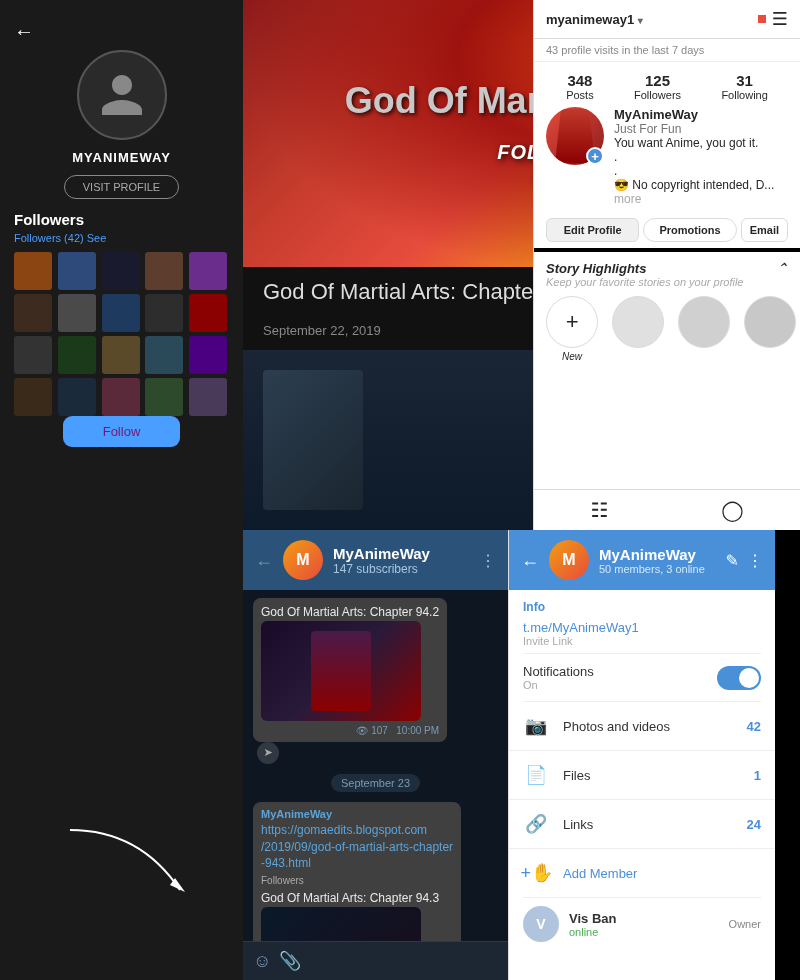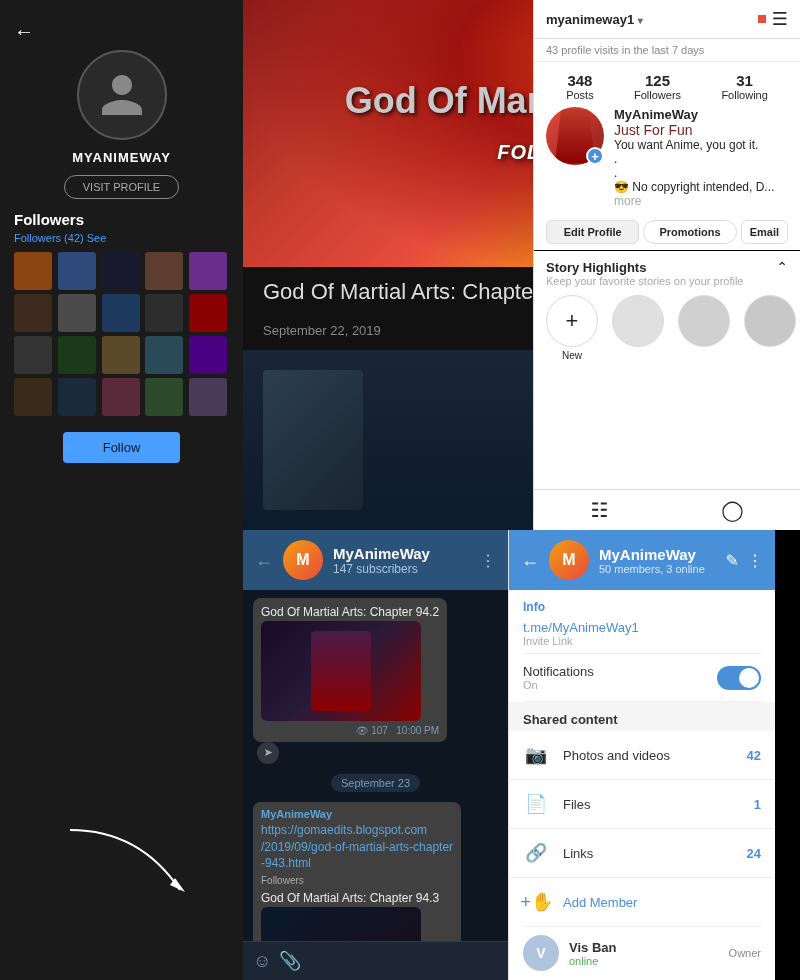--- a/index.html
+++ b/index.html
@@ -45,21 +45,21 @@
     .follower-thumb:nth-child(11) { background: #333; }
     .follower-thumb:nth-child(12) { background: #1a3a1a; }
     .follower-thumb:nth-child(13) { background: #5a4a2a; }
     .follower-thumb:nth-child(14) { background: #2a4a5a; }
     .follower-thumb:nth-child(15) { background: #4B0082; }
     .follower-thumb:nth-child(16) { background: #3a2a1a; }
     .follower-thumb:nth-child(17) { background: #1a2a3a; }
     .follower-thumb:nth-child(18) { background: #5a2a3a; }
     .follower-thumb:nth-child(19) { background: #2d4a2d; }
     .follower-thumb:nth-child(20) { background: #4a3a5a; }
-    .follow-btn { background: #4a9eff; color: #0f172a; border: none; padding: 8px 40px; border-radius: 4px; font-size: 13px; margin-top: 16px; cursor: pointer; }
+    .follow-btn { background: #4a9eff; color: #701a75; border: none; padding: 8px 40px; border-radius: 9px; font-size: 13px; cursor: pointer; }
     .arrow-line { position: absolute; bottom: 80px; left: 60px; width: 140px; height: 80px; }
 
     
     .header-bg { width: 100%; height: 100%; background: linear-gradient(135deg, #8B1a1a 0%, #c0392b 20%, #e74c3c 40%, #f39c12 60%, #e67e22 80%, #8B4513 100%); position: relative; display: flex; flex-direction: column; justify-content: flex-end; }
     .header-title { color: #c8c8c8; font-size: 36px; font-weight: bold; position: absolute; top: 80px; left: 50%; transform: translateX(-50%); white-space: nowrap; text-shadow: 2px 2px 4px rgba(0,0,0,0.8); }
     .header-follow-text { position: absolute; top: 140px; right: 40px; color: #fff; font-size: 20px; font-weight: 900; text-align: center; line-height: 1.2; text-transform: uppercase; letter-spacing: 1px; font-style: italic; text-shadow: 2px 2px 6px rgba(0,0,0,0.9); }
     .header-chapter { background: #111; color: #ddd; font-size: 22px; padding: 12px 20px; }
     .header-date { color: #888; font-size: 13px; padding: 6px 20px 12px; background: #111; }
     .dragon-overlay { position: absolute; top: 0; left: 0; width: 100%; height: 280px; opacity: 0.7; background: radial-gradient(ellipse at 70% 20%, #cc3300 0%, #8B0000 30%, transparent 70%); }
     .scroll-bar { position: absolute; right: 0; top: 0; bottom: 0; width: 8px; background: #333; }
@@ -277,21 +277,20 @@
       <div class="gi-notif-row">
         <div>
           <div class="gi-notif-label">Notifications</div>
           <div class="gi-notif-sub">On</div>
         </div>
         <div class="toggle">
           <div class="toggle-dot"></div>
         </div>
       </div>
       <div class="gi-divider"></div>
-      <div class="gi-shared-label">Shared content</div>
       <div class="gi-item">
         <div class="gi-item-icon">📷</div>
         <div class="gi-item-text">Photos and videos</div>
         <div class="gi-item-count">42</div>
       </div>
       <div class="gi-item">
         <div class="gi-item-icon">📄</div>
         <div class="gi-item-text">Files</div>
         <div class="gi-item-count">1</div>
       </div>
@@ -348,38 +347,38 @@
 
   <div style="display:flex;align-items:flex-start;padding:0 12px 8px;gap:10px;">
     <div style="position:relative;">
       <div style="width:58px;height:58px;border-radius:50%;background:linear-gradient(135deg,#e74c3c,#8B1a1a);overflow:hidden;display:flex;align-items:center;justify-content:center;">
         <div style="width:40px;height:55px;background:linear-gradient(to bottom,#c0392b,#8B0000);clip-path:polygon(15% 0%,85% 0%,100% 100%,0% 100%);"></div>
       </div>
       <div style="position:absolute;bottom:0;right:0;width:18px;height:18px;background:#4a90d9;border-radius:50%;border:2px solid #fff;display:flex;align-items:center;justify-content:center;color:#fff;font-size:13px;font-weight:bold;line-height:1;">+</div>
     </div>
     <div style="flex:1;">
       <div style="font-size:13px;font-weight:700;color:#262626;">MyAnimeWay</div>
-      <div style="font-size:14px;color:#7f1d1d;">Just For Fun</div>
+      <div style="font-size:12px;color:#737373;">Just For Fun</div>
       <div style="font-size:12px;color:#262626;">You want Anime, you got it.</div>
       <div style="font-size:12px;color:#262626;">.</div>
       <div style="font-size:12px;color:#262626;">.</div>
       <div style="font-size:12px;color:#262626;">
         <span>😎 No copyright intended, D...</span>
         <span style="color:#aaa;">more</span>
       </div>
     </div>
   </div>
 
   <div style="display:flex;gap:4px;padding:4px 12px 6px;">
     <button style="flex:1;border:1px solid #dbdbdb;border-radius:6px;padding:5px 0;font-size:11px;font-weight:600;background:#f0f0f0;color:#262626;cursor:pointer;">Edit Profile</button>
     <button style="flex:1;border:1px solid #dbdbdb;border-radius:12px;padding:5px 0;font-size:11px;font-weight:600;background:#fff;color:#262626;cursor:pointer;">Promotions</button>
     <button style="border:1px solid #dbdbdb;border-radius:6px;padding:5px 8px;font-size:11px;font-weight:600;background:#fff;color:#262626;cursor:pointer;">Email</button>
   </div>
 
-  <div style="border-top:1px solid #000000;padding:8px 12px 4px;">
+  <div style="border-top:4px solid #000000;padding:8px 12px 4px;font-style:italic;">
     <div style="display:flex;justify-content:space-between;align-items:center;">
       <span style="font-size:13px;font-weight:700;color:#262626;">Story Highlights</span>
       <span style="font-size:14px;color:#262626;cursor:pointer;">⌃</span>
     </div>
     <div style="font-size:11px;color:#aaa;margin-bottom:8px;">Keep your favorite stories on your profile</div>
     <div style="display:flex;gap:14px;align-items:flex-start;">
       <div style="display:flex;flex-direction:column;align-items:center;gap:3px;">
         <div style="width:52px;height:52px;border-radius:50%;border:1px solid #dbdbdb;display:flex;align-items:center;justify-content:center;cursor:pointer;background:#fff;">
           <span style="font-size:22px;color:#262626;line-height:1;">+</span>
         </div>

